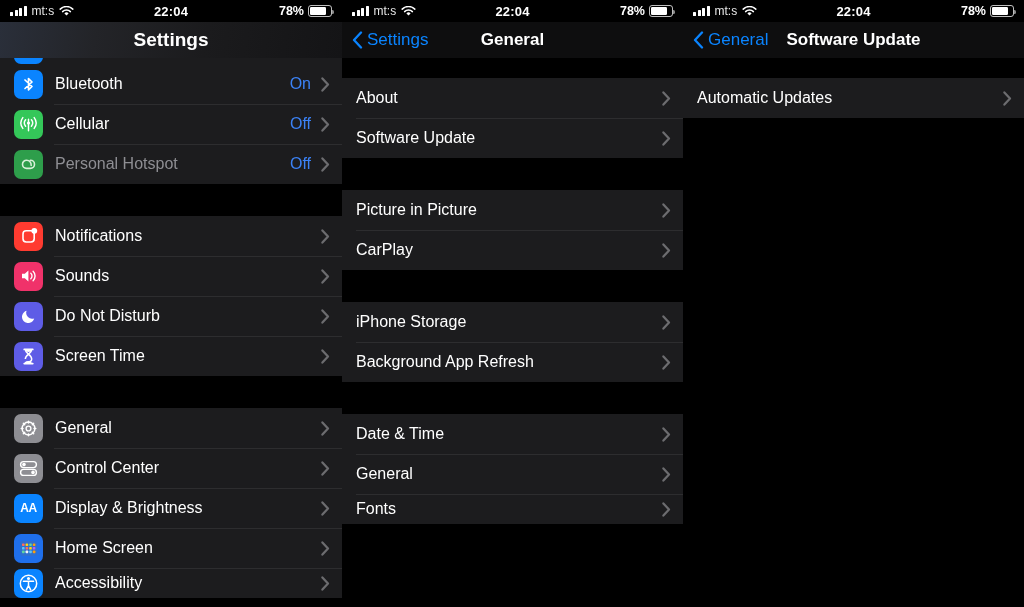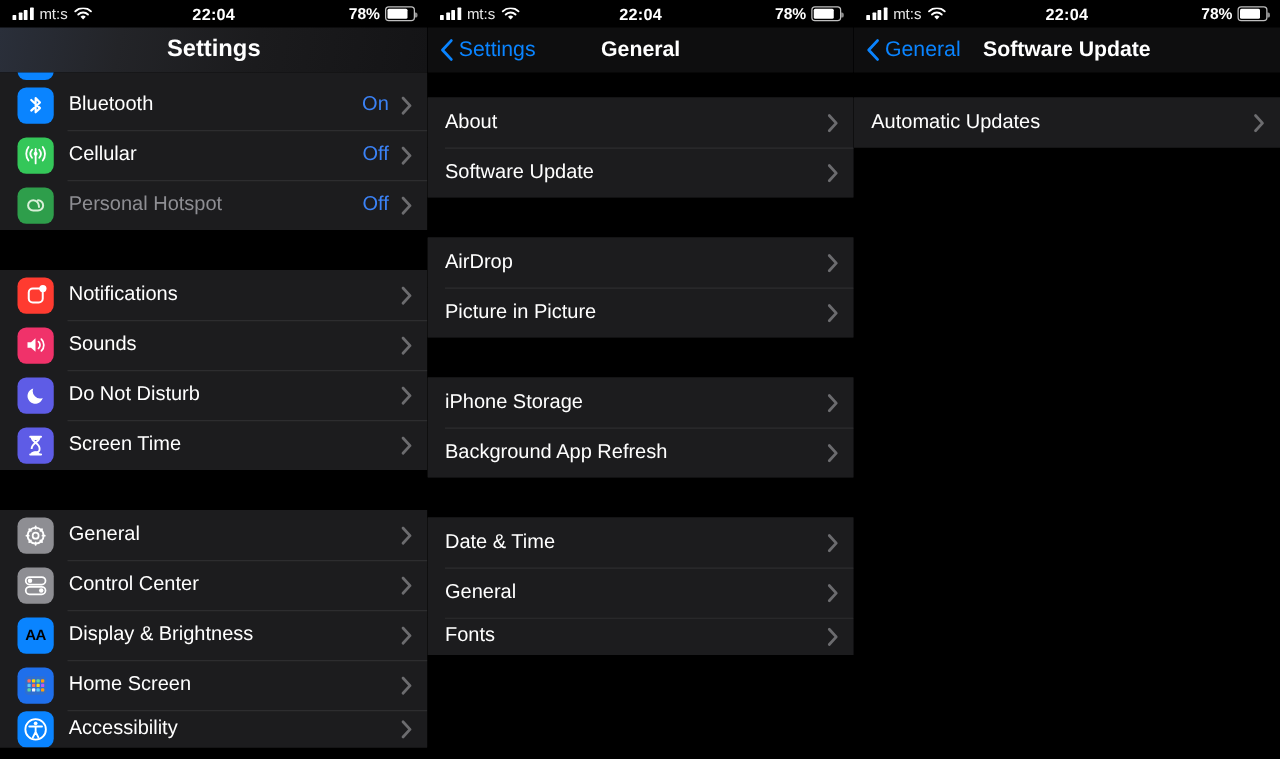--- a/index.html
+++ b/index.html
@@ -224,21 +224,21 @@
             <rect x="2.6" y="10.4" width="15.8" height="6" rx="3" stroke="#fff" stroke-width="1.4" fill="none"></rect>
             <circle cx="15" cy="13.4" r="1.8" fill="#fff"></circle>
           </svg>
         </span>
         <span class="label">Control Center</span>
         <svg class="chev" viewBox="0 0 9 15">
             <path d="M1.4 1.4L7 7.5l-5.6 6.1"></path>
           </svg>
       </div>
       <div class="row has-icon">
-        <span class="icn" style="background:#0a84ff;font-size:12px;font-weight:700;color:#000000;letter-spacing:-.3px">AA</span>
+        <span class="icn" style="background:#0a84ff;font-size:12px;font-weight:700;color:#ffffff;letter-spacing:-.3px">AA</span>
         <span class="label">Display &amp; Brightness</span>
         <svg class="chev" viewBox="0 0 9 15">
             <path d="M1.4 1.4L7 7.5l-5.6 6.1"></path>
           </svg>
       </div>
       <div class="row has-icon">
         <span class="icn" style="background:#1f6feb">
           <svg width="23" height="21" viewBox="0 0 23 21">
             <rect x="3" y="3" width="17" height="15" rx="3" fill="#2f6fd0"></rect>
             <g>
@@ -328,27 +328,27 @@
         <svg class="chev" viewBox="0 0 9 15">
             <path d="M1.4 1.4L7 7.5l-5.6 6.1"></path>
           </svg>
       </div>
     </div>
 
     <div class="gap"></div>
 
     <div class="group">
       <div class="row">
-        <span class="label">AirDrop</span>
-        <svg class="chev" viewBox="0 0 9 15">
-            <path d="M1.4 1.4L7 7.5l-5.6 6.1"></path>
-          </svg>
-      </div>
-      <div class="row">
         <span class="label">Picture in Picture</span>
+        <svg class="chev" viewBox="0 0 9 15">
+            <path d="M1.4 1.4L7 7.5l-5.6 6.1"></path>
+          </svg>
+      </div>
+      <div class="row">
+        <span class="label">CarPlay</span>
         <svg class="chev" viewBox="0 0 9 15">
             <path d="M1.4 1.4L7 7.5l-5.6 6.1"></path>
           </svg>
       </div>
     </div>
 
     <div class="gap"></div>
 
     <div class="group">
       <div class="row">

